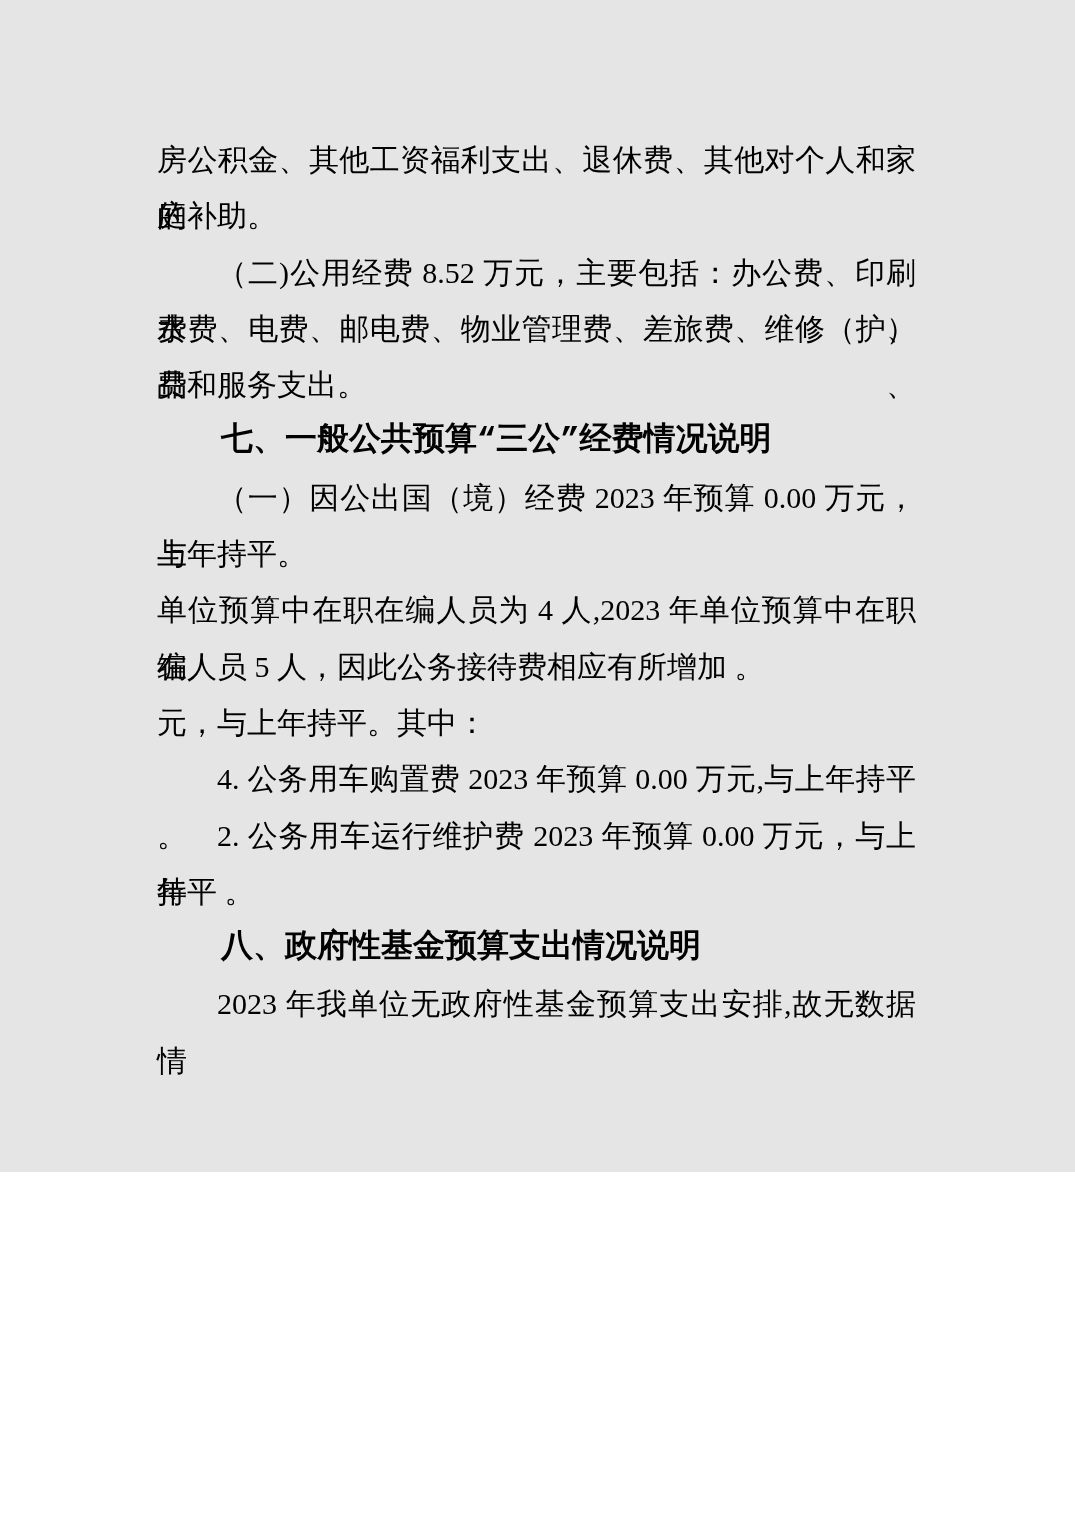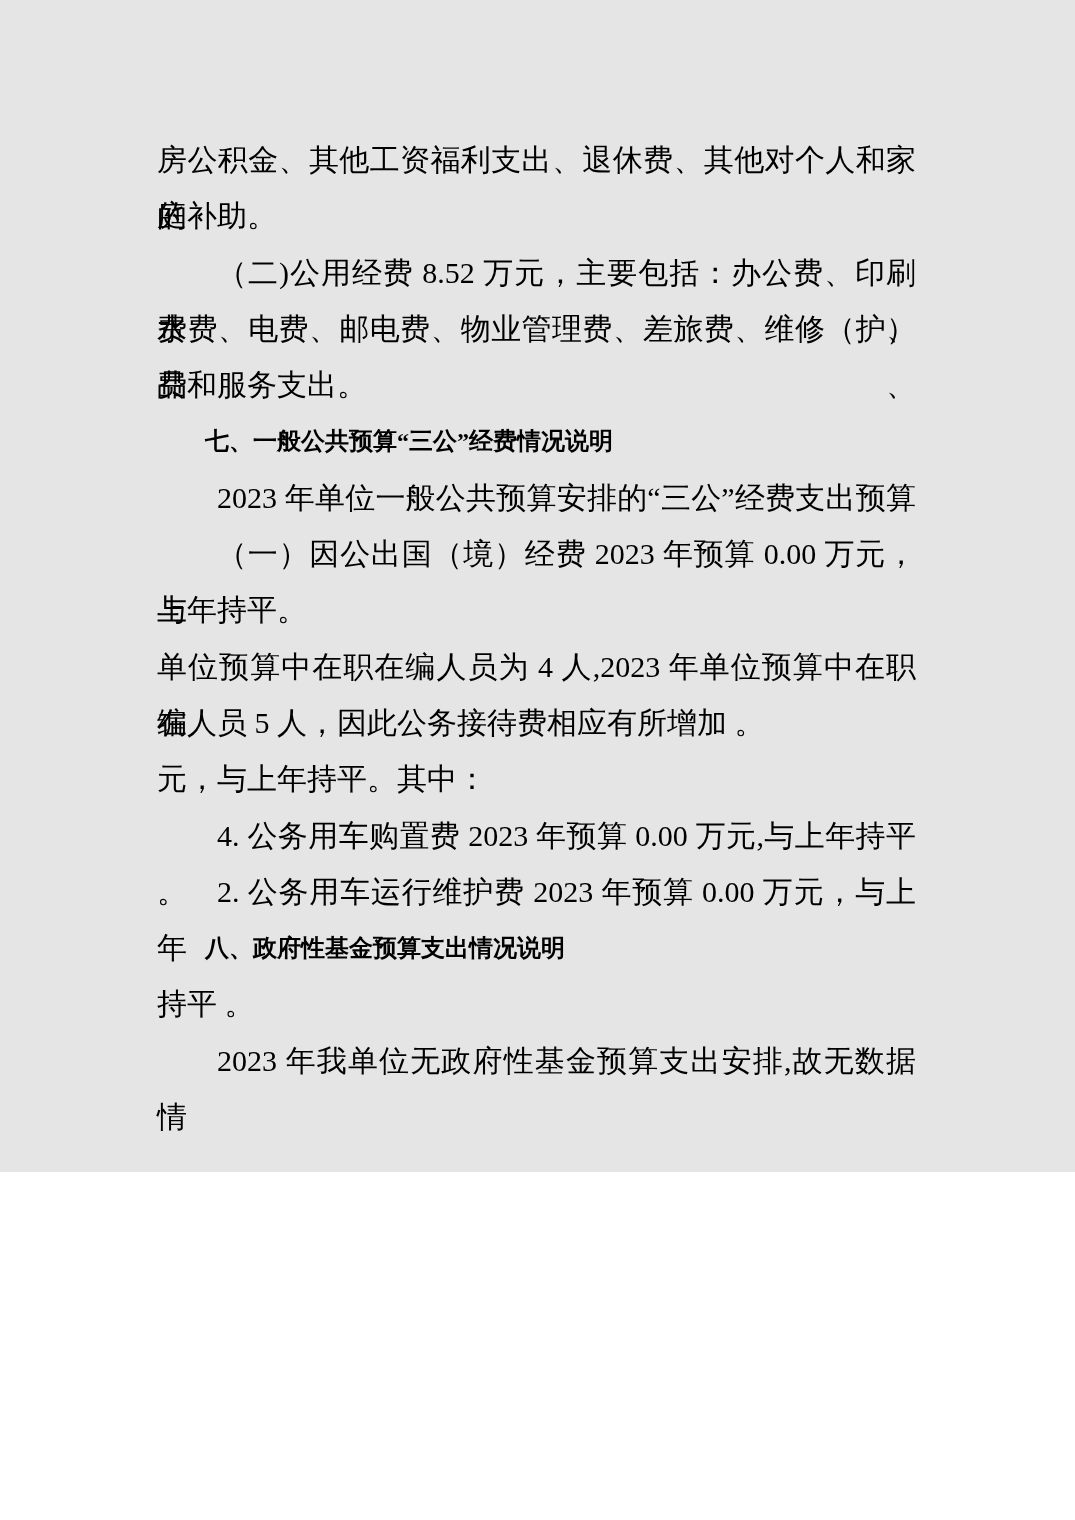--- a/index.html
+++ b/index.html
@@ -34,23 +34,23 @@
   .line.full {
     text-align: justify;
     text-align-last: justify;
   }
   
   .line.indent {
     text-indent: 2em;
   }
   
   .line.heading {
-    font-family: Liberation Serif, serif;
+    font-family: Liberation Mono, monospace;
     font-weight: bold;
-    font-size: 24px;
+    font-size: 32px;
   }
   .page-number {
     position: absolute;
     left: 894px;
     top: 1399px;
     font-family: "Liberation Serif", "DejaVu Serif", serif;
     font-size: 21px;
     line-height: 28px;
     color: #000000;
     margin-left: 31px;
@@ -60,26 +60,25 @@
 <body>
 
 <div class="page">
   <div class="text-block">
     <div class="line full">房公积金、其他工资福利支出、退休费、其他对个人和家庭</div>
     <div class="line">的补助。</div>
     <div class="line full indent">（二)公用经费 8.52 万元，主要包括：办公费、印刷费、</div>
     <div class="line full">水费、电费、邮电费、物业管理费、差旅费、维修（护）费、</div>
     <div class="line">品和服务支出。</div>
     <div class="line heading indent">七、一般公共预算“三公”经费情况说明</div>
-    <div class="line full indent">2023 年单位一般公共预算安排的“三公”经费支出预算</div>
     <div class="line full indent">（一）因公出国（境）经费 2023 年预算 0.00 万元，与</div>
     <div class="line">上年持平。</div>
     <div class="line full">单位预算中在职在编人员为 4 人,2023 年单位预算中在职在</div>
     <div class="line">编人员 5 人，因此公务接待费相应有所增加 。</div>
     <div class="line">元，与上年持平。其中：</div>
     <div class="line full indent">4. 公务用车购置费 2023 年预算 0.00 万元,与上年持平 。</div>
     <div class="line full indent">2. 公务用车运行维护费 2023 年预算 0.00 万元，与上年</div>
+    <div class="line">持平 。</div>
     <div class="line heading indent">八、政府性基金预算支出情况说明</div>
-    <div class="line">持平 。</div>
     <div class="line full indent">2023 年我单位无政府性基金预算支出安排,故无数据情</div>
   </div>
   <div class="page-number">10</div>
 </div>
 
 </body></html>

